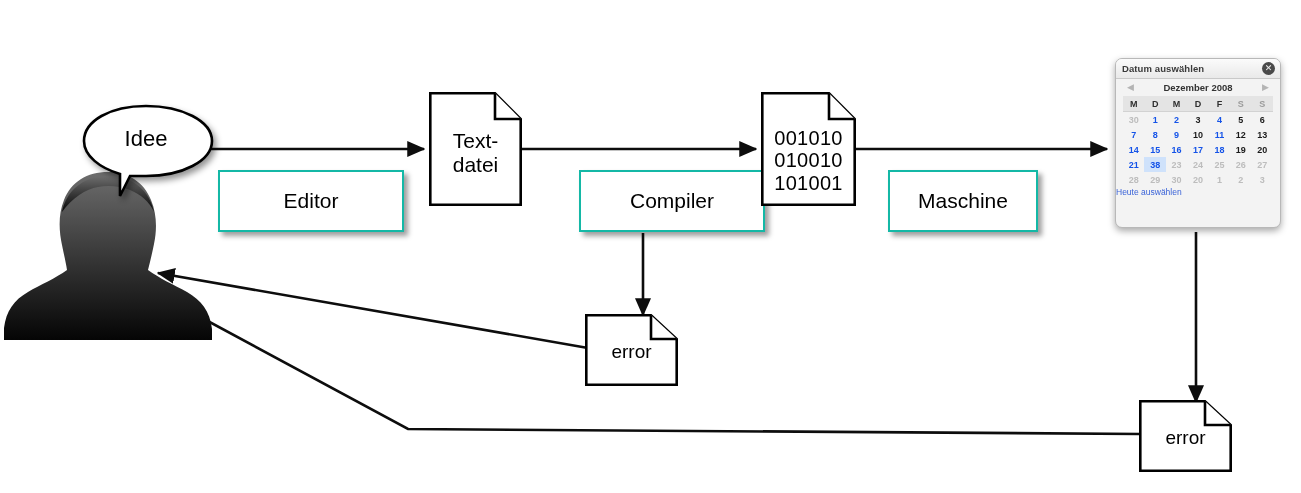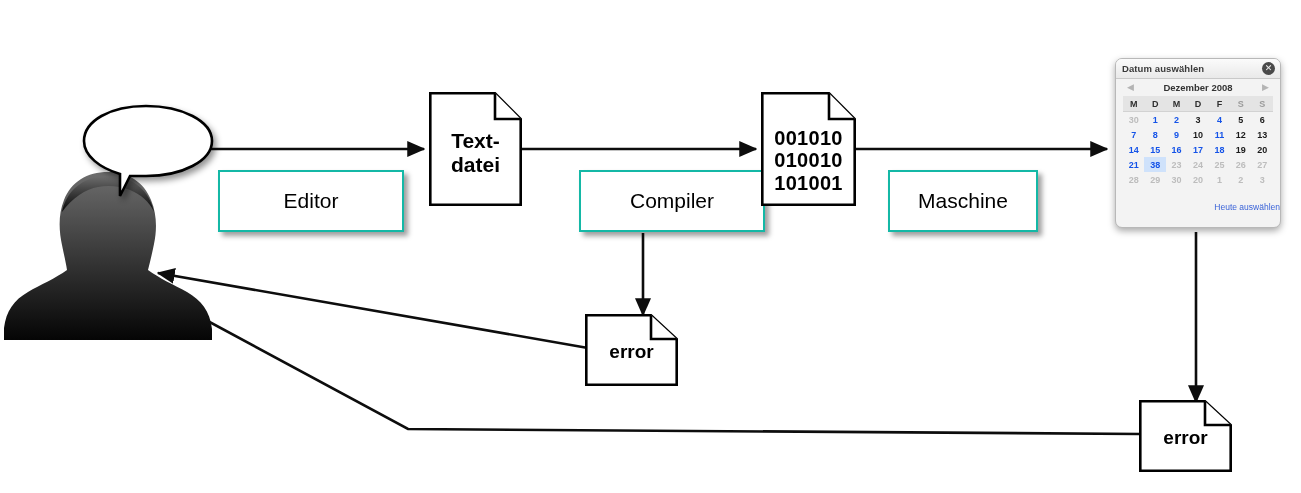--- a/index.html
+++ b/index.html
@@ -20,21 +20,21 @@
   .pbox{
     position:absolute;
     background:#ffffff;
     border:2px solid #14b8a6;
     box-shadow:4px 4px 5px rgba(0,0,0,0.38);
     display:flex;align-items:center;justify-content:center;
     font-size:21px;color:#000;
     box-sizing:border-box;
   }
   
-  .doc{position:absolute;font-weight:bold;}
+  .doc{position:absolute;}
   .doc svg{position:absolute;left:0;top:0;overflow:visible;}
   .doc .doclabel{
     position:absolute;left:0;top:0;width:100%;height:100%;
     display:flex;align-items:center;justify-content:center;
     text-align:center;color:#000;line-height:1.12;
     white-space:pre-line;
     box-sizing:border-box;
   }
 
   
@@ -104,22 +104,22 @@
   #cal-grid thead th.we{color:#9b9b9b;}
   #cal-grid td{
     height:15px;padding:0;text-align:center;
     font-size:9px;font-weight:bold;
   }
   td.d-blue{color:#1453e8;}
   td.d-black{color:#1a1a1a;}
   td.d-grey{color:#bdbdbd;}
   td.d-sel{color:#1453e8;background:#cfe2fb;}
   #cal-today{
-    text-align:right;font-size:8.5px;color:#3a63d8;
-    margin-top:15px;cursor:pointer;
+    text-align:left;font-size:8.5px;color:#3a63d8;
+    margin-top:0;cursor:pointer;
   }
 </style>
 </head>
 <body>
 
 <div id="stage">
 
   <svg id="wires" viewBox="0 0 1301 493">
     <defs>
       <marker id="ah" viewBox="0 0 10 10" refX="9.2" refY="5" markerWidth="7" markerHeight="7" orient="auto-start-reverse">
@@ -185,20 +185,21 @@
           M72,6
           C 108,6 138,21 138,41
           C 138,61 108,76 72,76
           L 56,76
           L 46,96
           L 46,74
           C 26,68 10,56 10,41
           C 10,21 36,6 72,6 Z"></path>
       </g>
     </svg>
+    <div class="btext">Idee</div>
   </div>
 
   <div class="pbox" style="left:218px;top:170px;width:186px;height:62px;">
     <span>Editor</span>
   </div>
 
   <div class="pbox" style="left:551px;top:170px;width:186px;height:62px;margin-left:28px;">
     <span>Compiler</span>
   </div>
 

